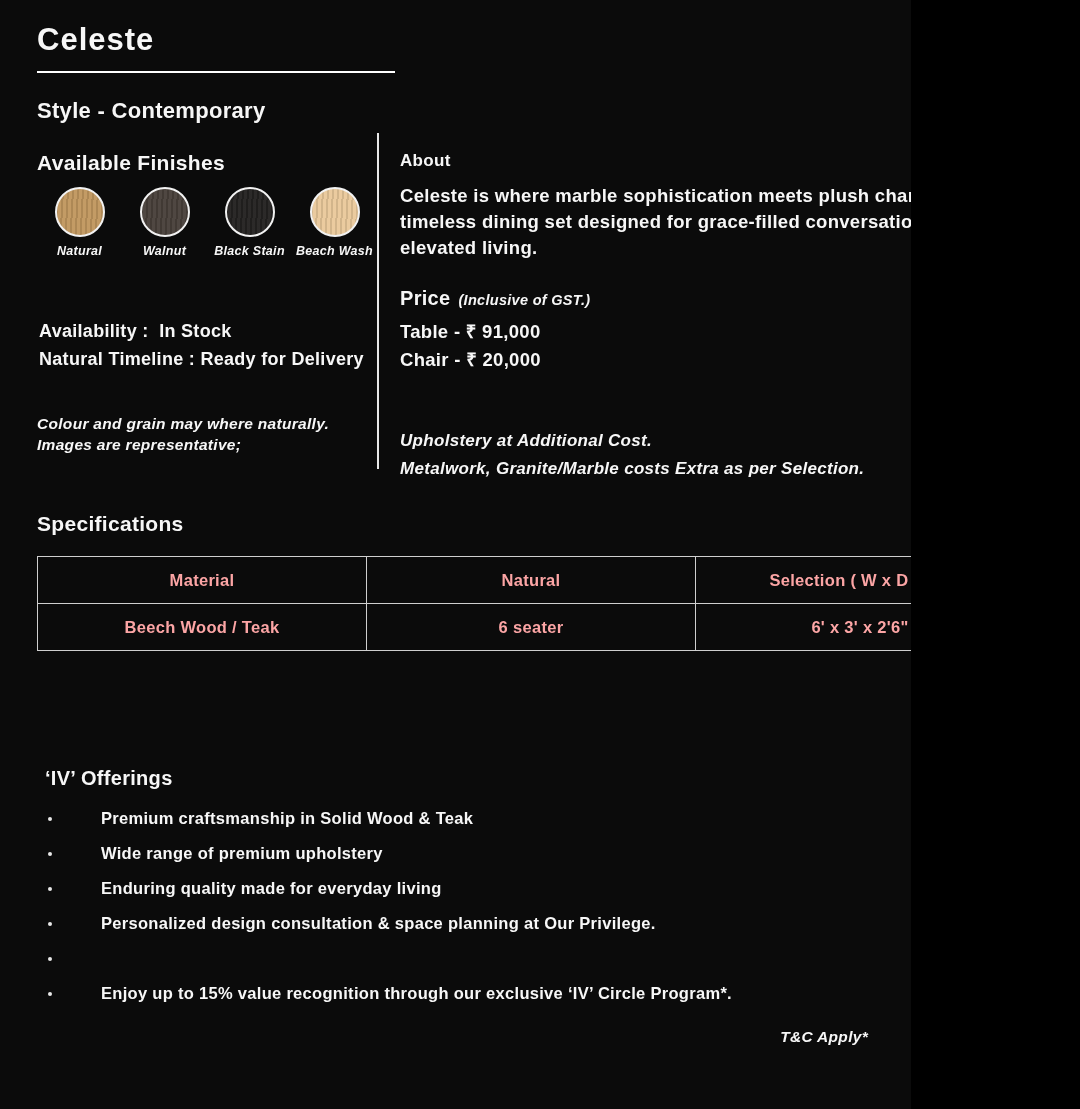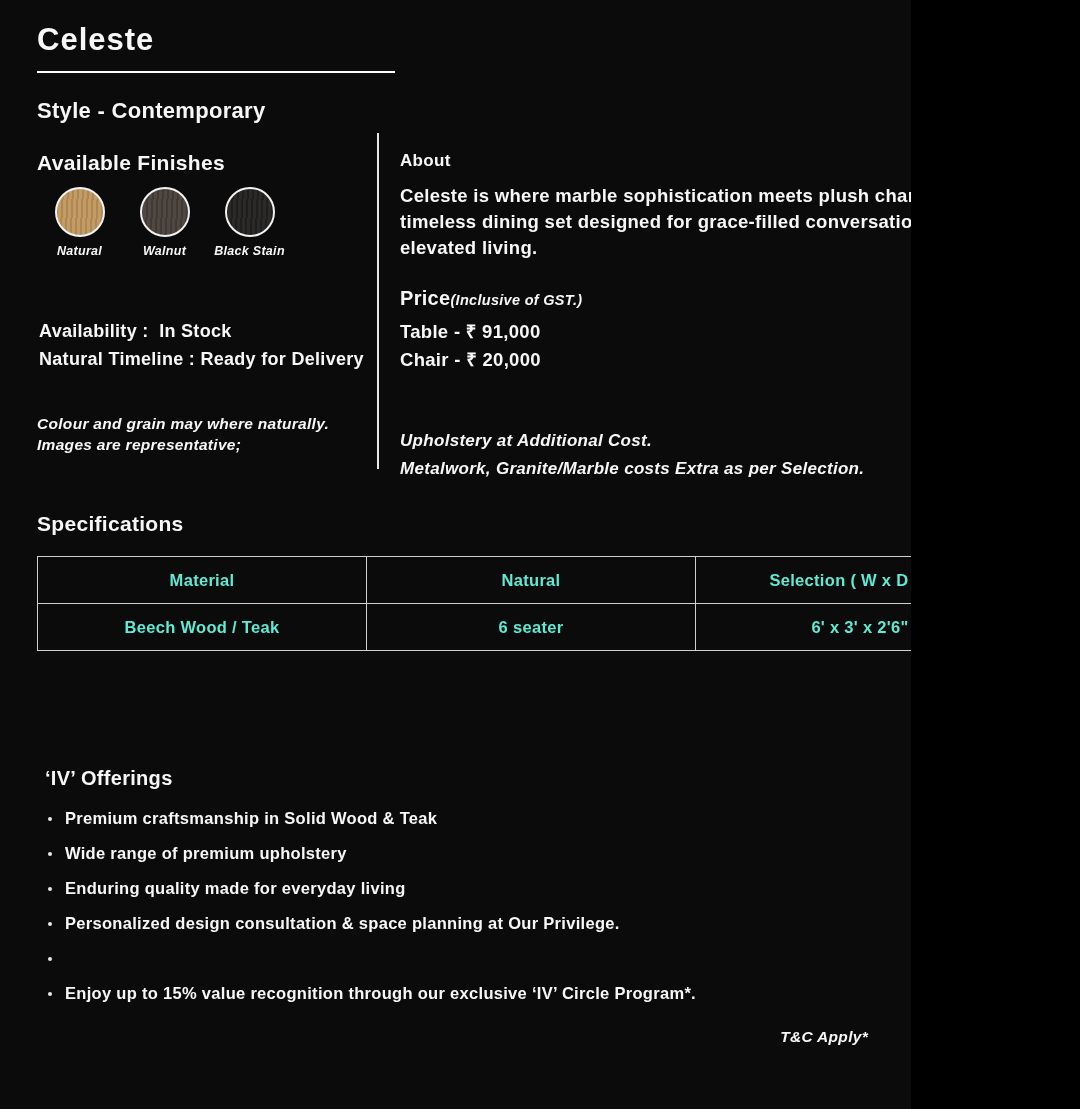--- a/index.html
+++ b/index.html
@@ -29,39 +29,39 @@
     border:2px solid #f2f2f2;
     background-image:repeating-linear-gradient(93deg,rgba(0,0,0,.10) 0 2px,rgba(255,255,255,.04) 2px 5px);
   }
   .swatch-label{margin-top:7px;font-size:12.5px;font-weight:700;font-style:italic;white-space:nowrap;}
   .availability{position:absolute;left:39px;top:317px;font-size:18px;font-weight:700;line-height:28px;white-space:pre;}
   .disclaimer{position:absolute;left:37px;top:414px;font-size:15.5px;font-weight:700;font-style:italic;line-height:20.5px;}
   
   .about-heading{position:absolute;left:400px;top:151px;font-size:17px;font-weight:700;}
   .about-body{position:absolute;left:400px;top:183px;width:625px;font-size:18.5px;font-weight:700;line-height:26px;}
   .price-line{position:absolute;left:400px;top:287px;font-size:20px;font-weight:700;}
-  .price-note{font-size:14.5px;font-style:italic;font-weight:700;}
+  .price-note{font-size:14.5px;font-style:italic;font-weight:700;margin-left:8px;}
   .price-item1{position:absolute;left:400px;top:318px;font-size:18.5px;font-weight:700;}
   .price-item2{position:absolute;left:400px;top:346px;font-size:18.5px;font-weight:700;}
   .extra-costs{position:absolute;left:400px;top:427px;font-size:17px;font-weight:700;font-style:italic;line-height:28px;}
   
   .spec-heading{position:absolute;left:37px;top:512px;font-size:21px;font-weight:700;}
   .spec-table{
     position:absolute;left:37px;top:556px;width:988px;
     border-collapse:collapse;table-layout:fixed;
   }
   .spec-table th,.spec-table td{
     border:1px solid #cfcfcf;
     height:44px;text-align:center;vertical-align:middle;
-    font-size:16.5px;font-weight:700;color:#5eead4;
+    font-size:16.5px;font-weight:700;color:#fca5a5;
   }
   
   .offerings-heading{position:absolute;left:45px;top:767px;font-size:20px;font-weight:700;}
   .offerings-list{position:absolute;left:48px;top:808px;list-style:none;margin:0;padding:0;}
-  .offerings-list li{display:flex;align-items:center;margin-bottom:14px;height:21px;}
+  .offerings-list li{display:flex;align-items:center;margin-bottom:14px;height:21px;gap:36px;}
   .bullet-dot{width:4px;height:4px;border-radius:50%;background:#e8e8e8;margin-right:13px;flex:0 0 auto;}
   .offer-text{font-size:16.5px;font-weight:700;white-space:nowrap;}
   
   .tnc{position:absolute;right:43px;top:1028px;font-size:15.5px;font-weight:700;font-style:italic;}
 </style>
 </head>
 <body>
 
 <div class="page">
 
@@ -77,20 +77,24 @@
       <div class="swatch-circle" style="background-color: rgb(193, 151, 95);"></div>
       <div class="swatch-label">Natural</div>
     </div>
     <div class="swatch">
       <div class="swatch-circle" style="background-color: rgb(72, 64, 58);"></div>
       <div class="swatch-label">Walnut</div>
     </div>
     <div class="swatch">
       <div class="swatch-circle" style="background-color: rgb(35, 33, 32);"></div>
       <div class="swatch-label">Black Stain</div>
+    </div>
+    <div class="swatch">
+      <div class="swatch-circle" style="background-color: rgb(234, 201, 155);"></div>
+      <div class="swatch-label">Beach Wash</div>
     </div>
   </div>
 
   <div class="availability"><div>Availability :  In Stock</div><div>Natural Timeline : Ready for Delivery</div></div>
 
   <div class="disclaimer">
     <div>Colour and grain may where naturally.</div>
     <div>Images are representative;</div>
   </div>
 

